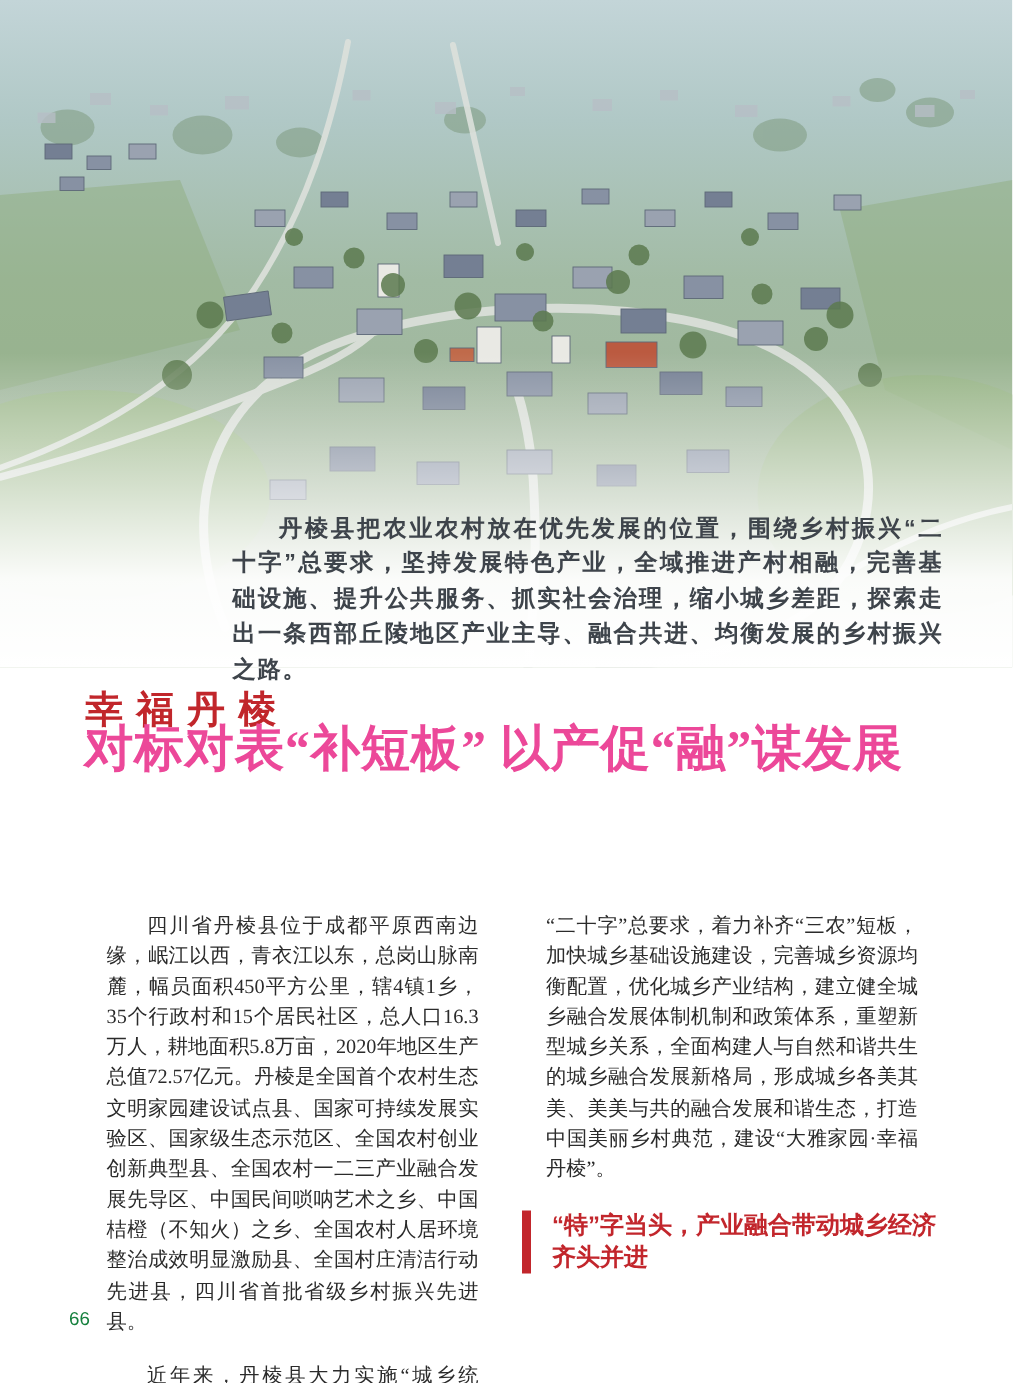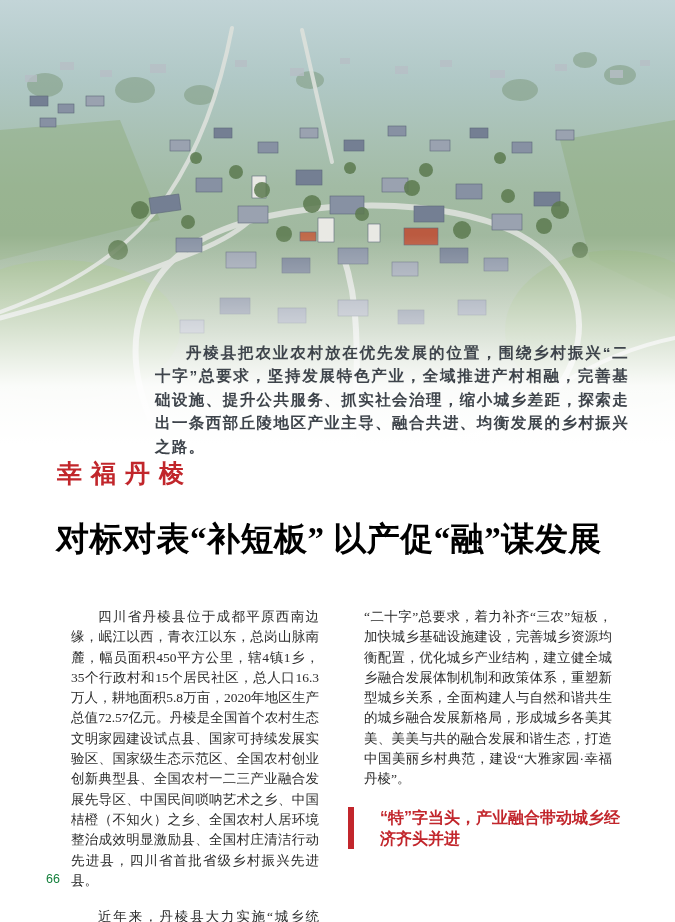--- a/index.html
+++ b/index.html
@@ -28,44 +28,44 @@
   
   .kicker{
     position:absolute;left:57px;top:460px;margin:0;
     font-family:"Liberation Serif", serif;
     font-weight:bold;
     font-size:25px;line-height:27px;
     letter-spacing:9px;
     color:#c1262b;
   }
   .title{
-    position:absolute;left:56px;top:520px;width:585px;margin:0;
+    position:absolute;left:56px;top:481px;width:585px;margin:0;
     font-family:"Liberation Serif", serif;
     font-weight:bold;
     font-size:33px;line-height:38px;
     letter-spacing:0.5px;
-    color:#000000;
+    color:#ec4899;
     white-space:nowrap;
   }
   
   .columns{
     position:absolute;left:55px;top:591px;width:573px;
     display:flex;gap:13px;
   }
   .col{flex:1 1 0;}
   .col p{
     margin:16px;
     font-size:13.5px;line-height:20.3px;
     color:#2b2b2b;
     text-align:justify;
   }
   .col p.indent{text-indent:2em;}
   .section-heading{
     margin:17px 0 13px 0;
-    padding-left:26px;
+    padding-left:14px;
     border-left:6px solid #c2262c;
     font-family:"Liberation Sans", sans-serif;
     font-weight:bold;
     font-size:16px;line-height:21px;
     color:#c2262c;
   }
   
   .page-number{
     position:absolute;left:46px;top:872px;
     font-family:"Liberation Sans", sans-serif;

